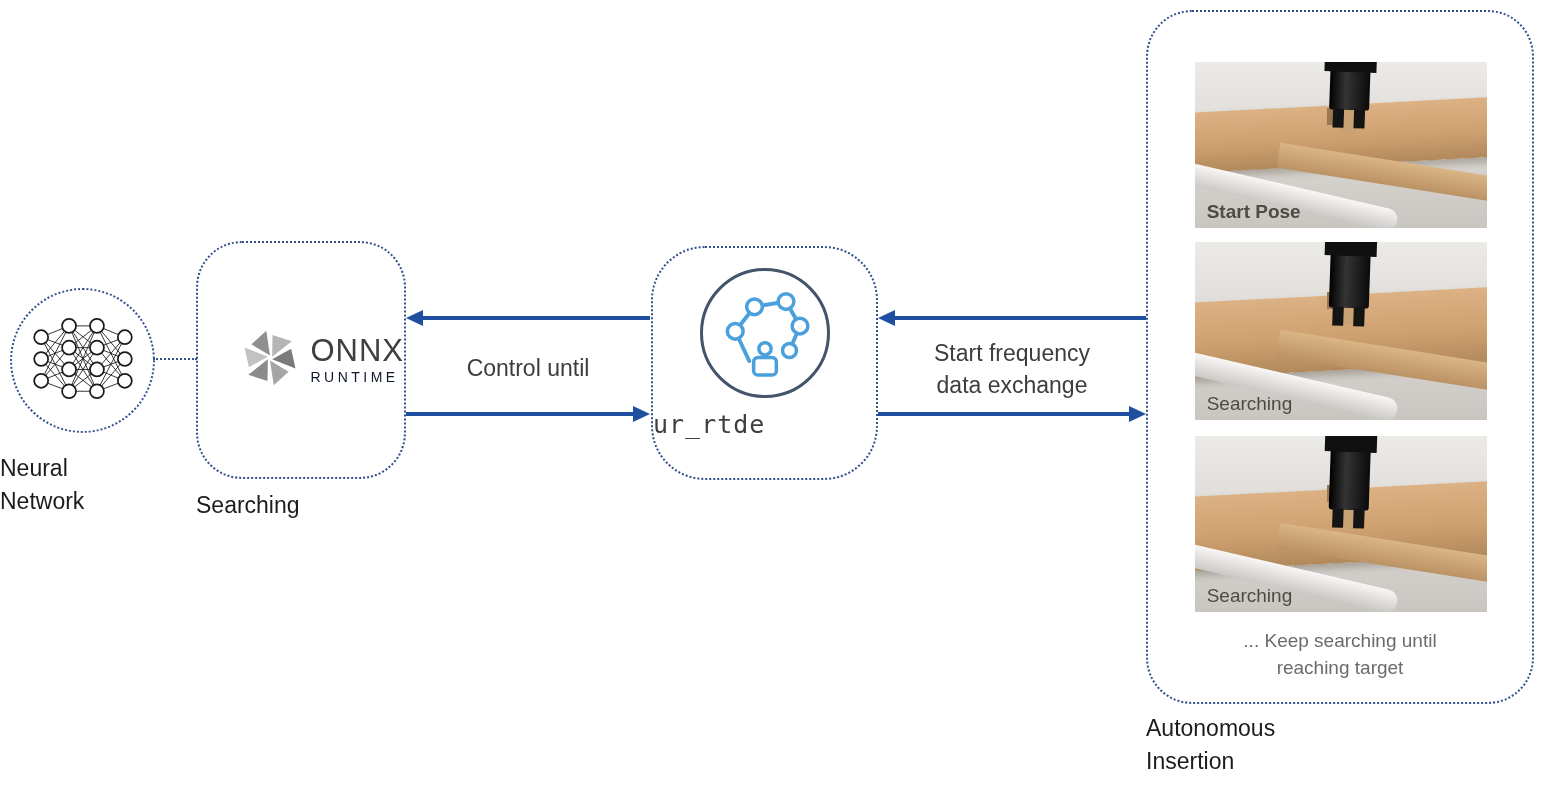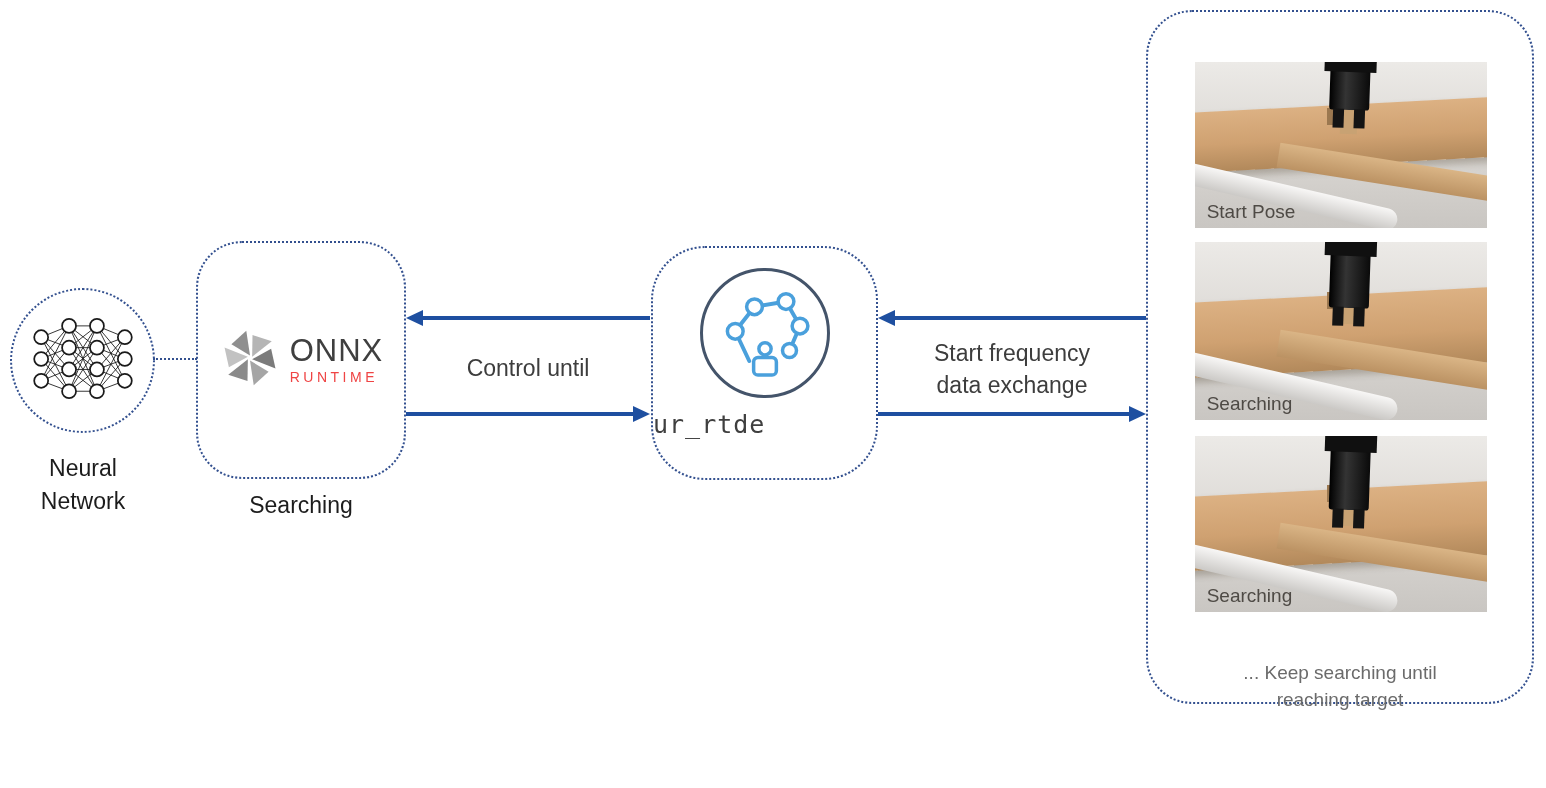--- a/index.html
+++ b/index.html
@@ -8,30 +8,30 @@
   .canvas{position:relative;width:1546px;height:788px;background:#fff;overflow:hidden;}
   .ml{white-space:pre-line;}
 
   .dotted{border:2px dotted var(--dotted-border,#33508f);}
 
   
   .nn-circle{position:absolute;left:10px;top:288px;width:145px;height:145px;border-radius:50%;
     display:flex;align-items:center;justify-content:center;}
   .nn-connector{position:absolute;left:153px;top:358px;width:44px;height:0;
     border-top:2px dotted var(--dotted-border,#33508f);}
-  .node-label{position:absolute;text-align:center;font-size:23px;line-height:1.42;color:var(--label-text,#1c1c1c);}
+  .node-label{position:absolute;font-size:23px;line-height:1.42;color:var(--label-text,#1c1c1c);}
   .nn-label{left:0;top:452px;width:166px;}
 
   
   .inference-box{position:absolute;left:196px;top:241px;width:210px;height:238px;border-radius:46px;
-    display:flex;align-items:center;justify-content:center;}
+    display:flex;align-items:center;justify-content:flex-end;}
   .onnx-logo{display:flex;align-items:center;gap:9px;}
   .onnx-text{display:flex;flex-direction:column;align-items:flex-start;}
   .onnx-line1{font-size:31px;letter-spacing:1px;color:#3f3f3f;line-height:1;}
-  .onnx-line2{font-size:14px;letter-spacing:3.5px;color:#ef4444;margin-top:3px;}
+  .onnx-line2{font-size:14px;letter-spacing:3.5px;color:#0f172a;margin-top:3px;}
   .inference-label{left:196px;top:489px;width:210px;}
 
   
   .urrtde-box{position:absolute;left:651px;top:246px;width:227px;height:234px;border-radius:54px;}
   .robot-circle{position:absolute;left:50%;transform:translateX(-50%);top:20px;width:130px;height:130px;
     border:3px solid var(--icon-dark,#44546a);border-radius:50%;display:flex;align-items:center;justify-content:center;
     color:var(--accent-blue,#4aa0dc);}
   .urrtde-text{position:absolute;left:0;right:0;top:162px;
     font-family:"DejaVu Sans Mono", monospace;font-size:25px;letter-spacing:1px;color:#3f3f3f;}
   .urrtde-label{left:619px;top:498px;width:290px;}
@@ -49,21 +49,21 @@
   .arrow-c{left:878px;top:310px;width:268px;}
   .arrow-d{left:878px;top:406px;width:268px;}
   .edge-label{position:absolute;text-align:center;font-size:23px;line-height:1.4;color:#3d3d3d;}
   .control-loop-label{left:406px;top:352px;width:244px;}
   .hf-label{left:878px;top:337px;width:268px;}
 
   
   .photos-box{position:absolute;left:1146px;top:10px;width:388px;height:694px;border-radius:46px;}
   .photo{position:absolute;left:47px;width:292px;overflow:hidden;
     background:linear-gradient(180deg,#eceae7 0%,#dddad6 45%,#c9c6c2 100%);}
-  .photo.p1{top:50px;height:166px;}
+  .photo.p1{top:50px;height:166px;font-weight:bold;}
   .photo.p2{top:230px;height:178px;}
   .photo.p3{top:424px;height:176px;}
   .beam-main{position:absolute;left:-6%;width:112%;top:26%;height:36%;z-index:1;
     background:linear-gradient(180deg,#dcb183 0%,#cfa171 55%,#b2895b 100%);
     transform:rotate(-3deg);box-shadow:0 5px 7px rgba(60,45,25,.28);}
   .p2 .beam-main,.p3 .beam-main{top:30%;height:42%;}
   .slot{position:absolute;left:50%;transform:translateX(-50%);top:28%;width:28px;height:17px;background:#9b7850;z-index:2;}
   .cross{position:absolute;left:28%;width:85%;height:15%;top:60%;z-index:3;
     background:linear-gradient(180deg,#dab586 0%,#bb9263 100%);transform:rotate(9deg);}
   .rod{position:absolute;left:-8%;width:78%;height:13%;top:74%;z-index:2;border-radius:999px;
@@ -72,21 +72,21 @@
     background:linear-gradient(90deg,#000 0%,#343434 40%,#0a0a0a 100%);border-radius:0 0 3px 3px;}
   .gripper:before{content:"";position:absolute;top:0;left:-6px;right:-6px;height:26%;background:#101010;}
   .gripper:after{content:"";position:absolute;bottom:-18px;left:4px;width:11px;height:19px;background:#141414;
     box-shadow:21px 0 0 #141414;}
   .p1 .gripper{height:52px;}
   .p2 .gripper{height:70px;}
   .p3 .gripper{height:78px;}
   .peg{position:absolute;left:50%;transform:translateX(-50%);top:100%;width:17px;height:24px;background:#c8a273;}
   .p2 .peg,.p3 .peg{height:16px;}
   .ph-caption{position:absolute;left:4%;bottom:3%;z-index:5;font-size:19px;color:#4e4a45;}
-  .photos-note{position:absolute;left:0;right:0;top:648px;text-align:center;font-size:19px;line-height:1.4;
+  .photos-note{position:absolute;left:0;right:0;top:616px;text-align:center;font-size:19px;line-height:1.4;
     color:var(--muted-text,#6b6b6b);}
   .photos-label{left:1146px;top:712px;width:388px;}
 </style>
 </head>
 <body>
 
 <div class="canvas">
 
   <div class="nn-circle dotted">
     <span>
@@ -213,14 +213,16 @@
       <div class="rod"></div>
       <div class="gripper">
         <div class="peg"></div>
       </div>
       <span class="ph-caption">Searching</span>
     </div>
 
     <div class="photos-note ml">... Keep searching until
 reaching target</div>
   </div>
+  <div class="node-label photos-label ml">Autonomous
+Insertion</div>
 
 </div>
 
 </body></html>

